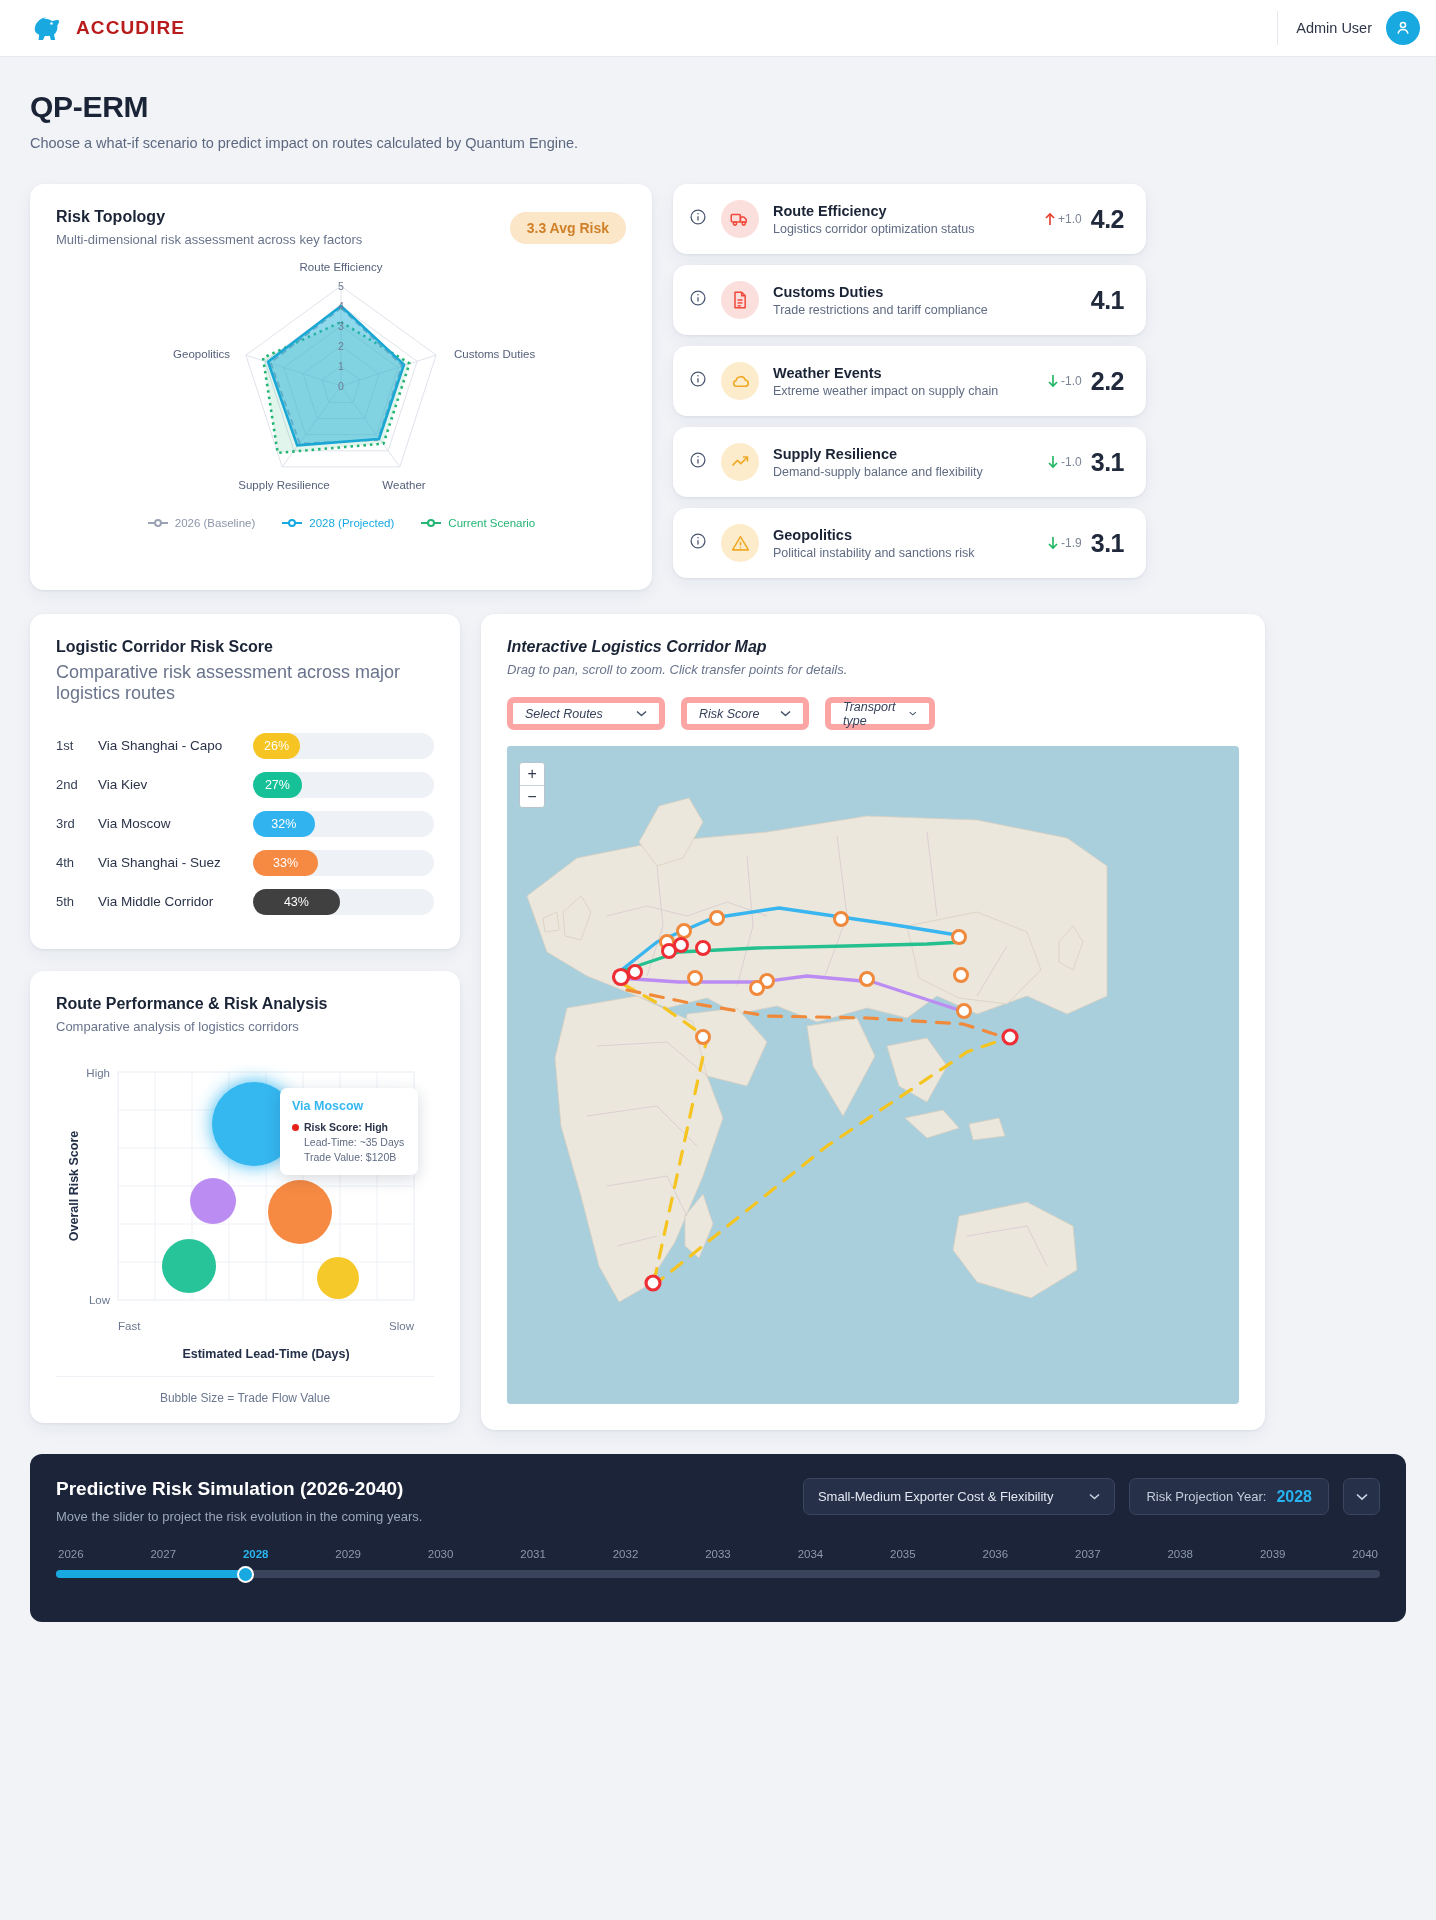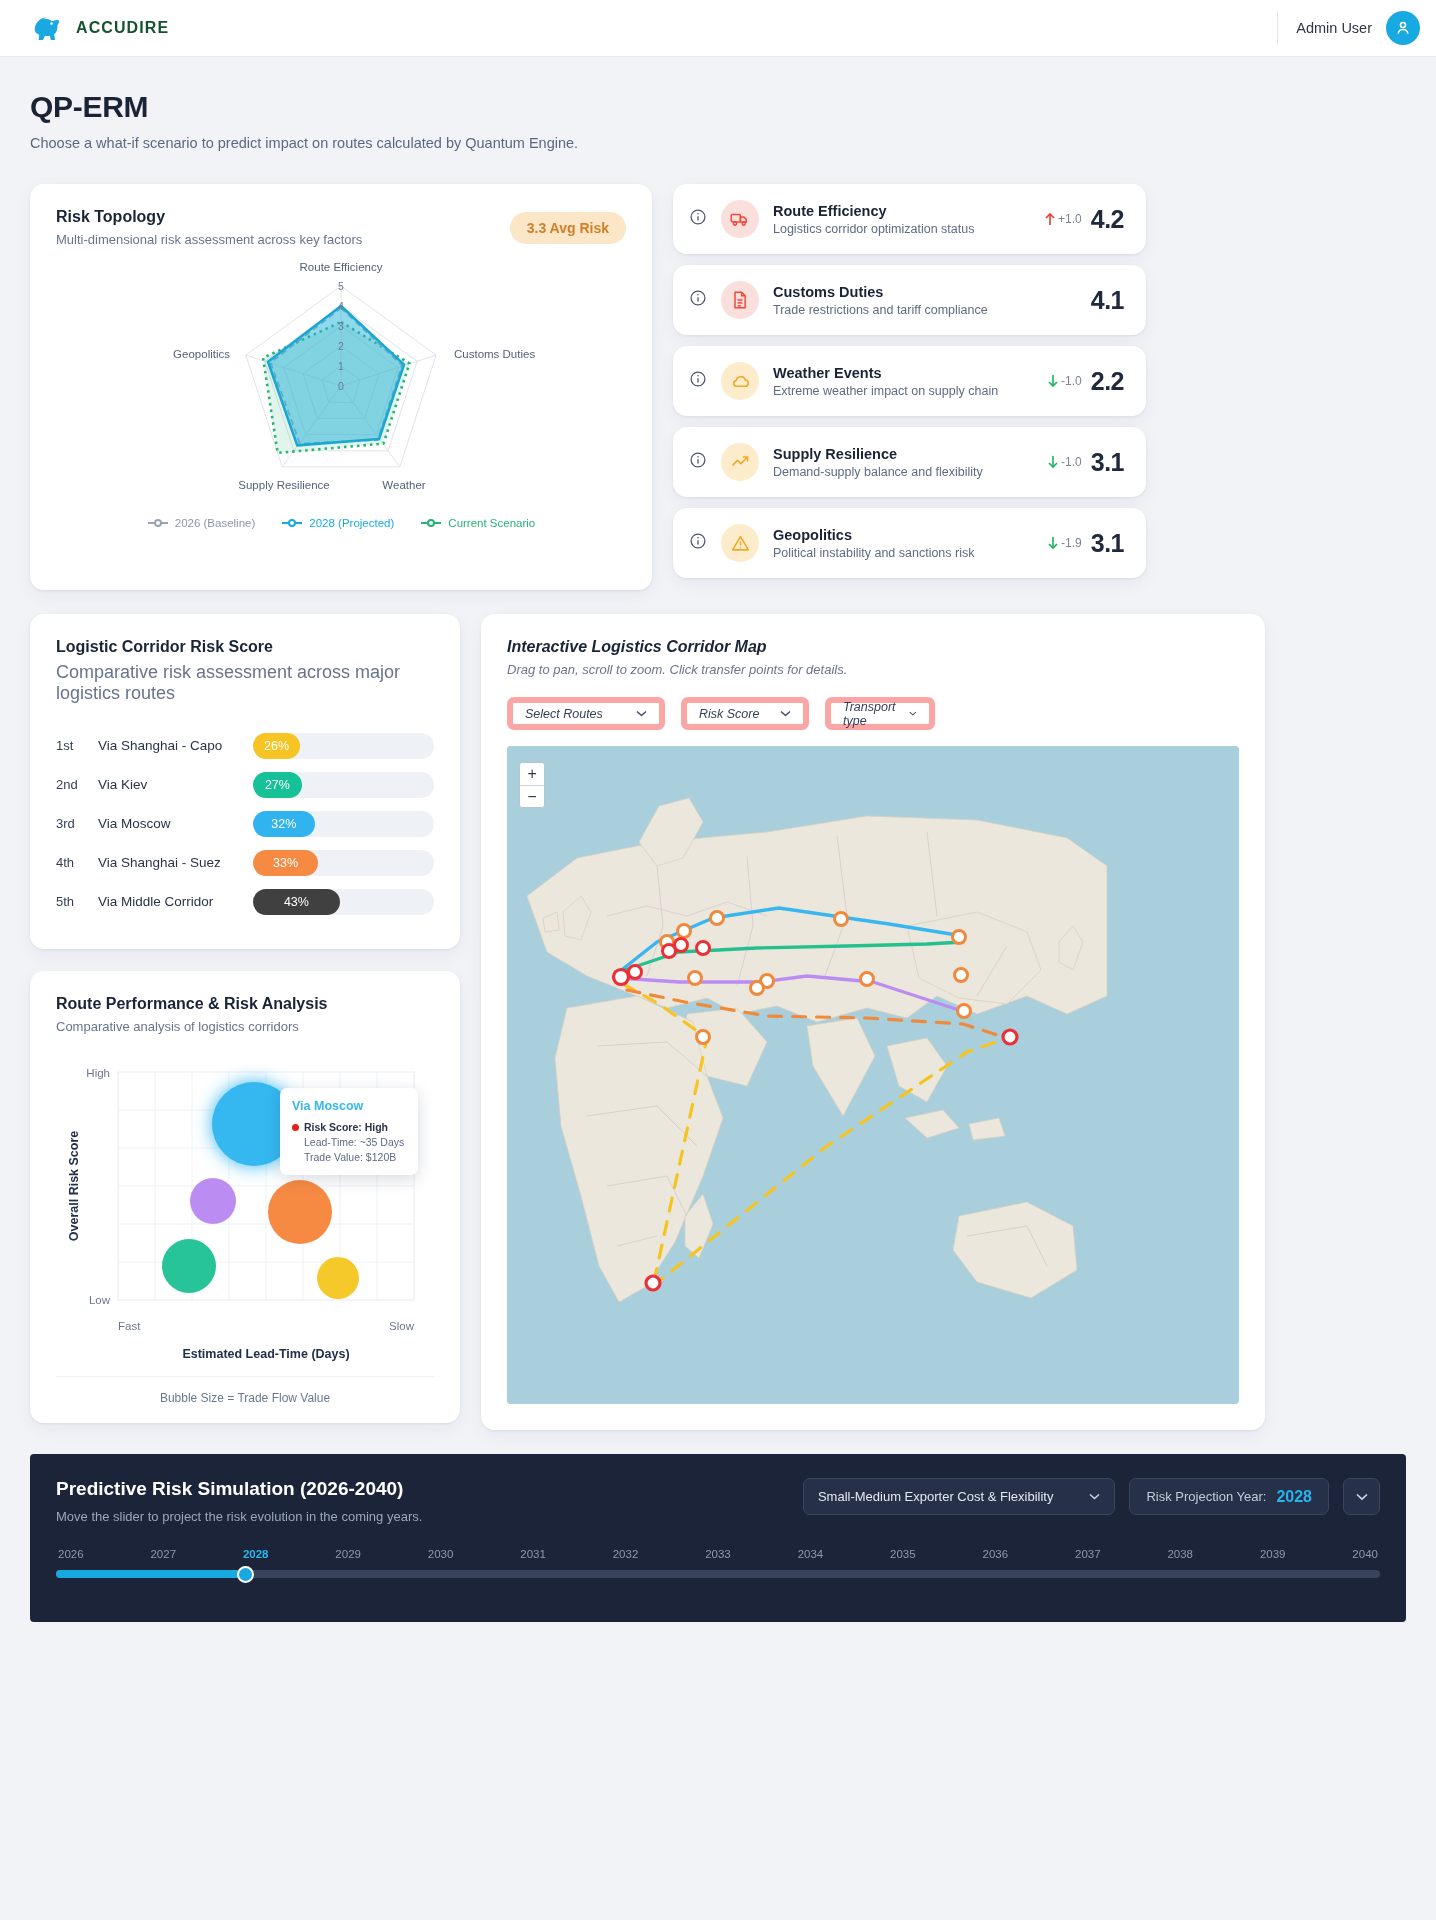--- a/index.html
+++ b/index.html
@@ -18,21 +18,21 @@
   
   .topbar {
     height: 57px; background: #fff;
     display: flex; align-items: center; justify-content: space-between;
     padding: 0 16px 0 30px;
     border-bottom: 1px solid #e6e9ef;
   }
   .brand { display: flex; align-items: center; gap: 12px; }
   .brand-logo { width: 34px; height: 32px; display: block; }
   .brand-name {
-    font-size: 16px; font-weight: bold; letter-spacing: 1.1px; color: #14532d;
+    font-size: 19px; font-weight: bold; letter-spacing: 1.1px; color: #b91c1c;
   }
   .user-area { display: flex; align-items: center; gap: 14px; padding-left: 18px; border-left: 1px solid #e3e7ee; }
   .user-name { font-size: 14.5px; color: #2d3547; }
   .avatar {
     width: 34px; height: 34px; border-radius: 50%;
     background: #18a9e0; display: flex; align-items: center; justify-content: center;
   }
   
   .page-head { padding: 33px 30px 0 30px; }
   .page-title { font-size: 30px; font-weight: bold; color: #1b2436; letter-spacing: -0.3px; }
@@ -119,21 +119,21 @@
     border: 1px solid #b9c3cc; z-index: 5;
   }
   .zoom-btn {
     height: 22px; display: flex; align-items: center; justify-content: center;
     font-size: 16px; color: #30384a; background: #fff;
   }
   .zoom-btn + .zoom-btn { border-top: 1px solid #ccd3da; }
 
   
   .sim {
-    margin: 24px 30px 0 30px; background: #1b2438; border-radius: 4px;
+    margin: 24px 30px 0 30px; background: #1b2438; border-radius: 12px;
     padding: 24px 26px 22px 26px; height: 168px;
   }
   .sim-top { display: flex; justify-content: space-between; align-items: flex-start; }
   .sim-title { font-size: 19px; font-weight: bold; color: #fff; }
   .sim-sub { font-size: 13px; color: #9aa6bd; margin-top: 9px; }
   .sim-ctls { display: flex; align-items: center; gap: 14px; }
   .sim-select {
     background: #263048; border: 1px solid #3a465f; border-radius: 7px;
     height: 37px; display: flex; align-items: center; gap: 36px; padding: 0 14px;
     color: #e3e8f2; font-size: 13px;

